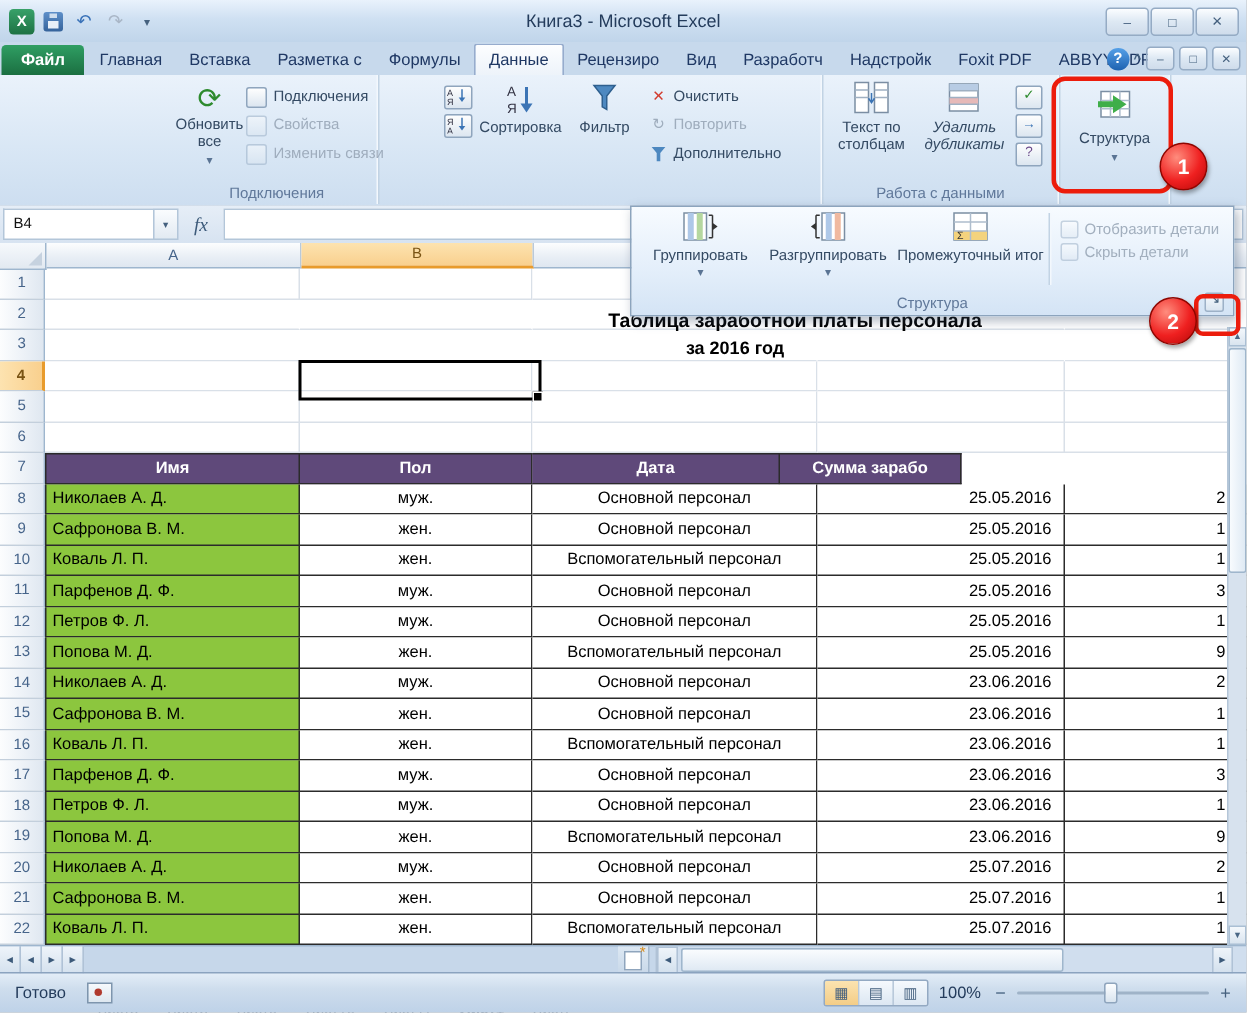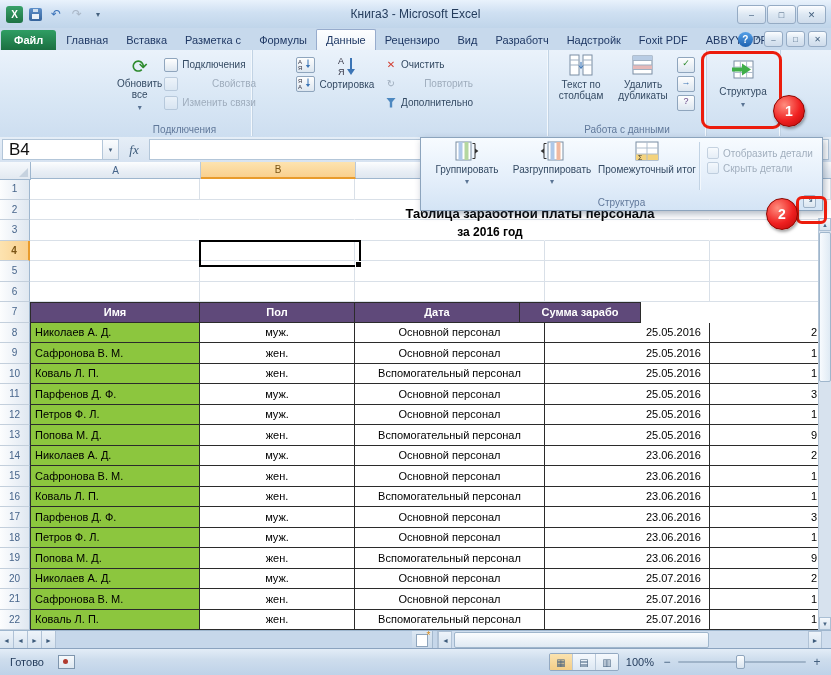--- a/index.html
+++ b/index.html
@@ -41,33 +41,33 @@
   .ribbon{position:absolute;left:0;top:50px;width:831px;height:87px;
     background:linear-gradient(#eaf2fb,#d9e7f5 55%,#cddef0);border-bottom:1px solid #98aec6;}
   .rgroup{position:absolute;top:0;height:86px;border-right:1px solid #c2d3e4;box-shadow:inset -1px 0 0 #f3f8fd;}
   .gcap{position:absolute;bottom:1px;left:0;right:0;text-align:center;font-size:10px;color:#60789a;white-space:nowrap;}
   .bigbtn{display:flex;flex-direction:column;align-items:center;font-size:10px;color:#344a63;
     text-align:center;line-height:11px;padding-top:4px;}
   .bigbtn .darr{margin-top:1px;}
   .darr::after{content:"▾";font-size:8px;color:#5a7494;}
   .smallcol{display:flex;flex-direction:column;gap:4px;padding-top:7px;}
   .smallbtn{display:flex;align-items:center;gap:4px;font-size:10px;color:#344a63;height:15px;white-space:nowrap;}
-  .smallbtn.disabled{color:#9fadbd;justify-content:space-between;}
+  .smallbtn.disabled{color:#9fadbd;}
   .si{width:12px;height:12px;border:1px solid #8fa5bd;border-radius:2px;background:linear-gradient(#fefefe,#dce6f0);display:inline-block;flex:none;}
   .si.dis{opacity:.45;}
   .glyph{display:inline-flex;align-items:center;justify-content:center;}
   .funnel{width:10px;height:10px;background:#4d88c0;clip-path:polygon(0 0,100% 0,62% 45%,62% 100%,38% 100%,38% 45%);display:inline-block;}
   .red{color:#d23b2e;font-weight:bold;}
   .greyg{color:#9fadbd;}
 
   
   .fbar{position:absolute;left:0;top:137px;width:831px;height:25px;
     background:linear-gradient(#e6eef7,#d7e3f1);border-bottom:1px solid #a6bcd2;display:flex;align-items:stretch;}
   .namebox{width:93px;background:#fff;border:1px solid #b3c6d9;border-right:0;margin:2px 0 2px 2px;
-    display:flex;align-items:center;padding-left:6px;font-size:17px;color:#111;}
+    display:flex;align-items:center;padding-left:6px;font-size:10px;color:#111;}
   .nbarrow{width:15px;margin:2px 0;border:1px solid #b3c6d9;background:linear-gradient(#fafcfe,#e2eaf2);
     display:flex;align-items:center;justify-content:center;font-size:7px;color:#44607e;}
   .fx{width:30px;display:flex;align-items:center;justify-content:center;font-style:italic;
     font-family:"Liberation Serif","DejaVu Serif",serif;font-size:13px;color:#3c5a7a;}
   .finput{flex:1;background:#fff;border:1px solid #b3c6d9;margin:2px 2px 2px 0;}
 
   
   .sheet{position:absolute;left:0;top:162px;width:831px;height:468px;overflow:hidden;background:#fff;}
   .colrow{position:absolute;left:0;top:0;height:17px;display:flex;z-index:1;}
   .corner{width:30px;height:17px;flex:none;background:linear-gradient(#f6f9fc,#e2e9f1);
@@ -266,20 +266,28 @@
           <span>
             <svg width="22" height="23">
                 <text x="2" y="10" font-size="9" fill="#334">А</text>
                 <text x="2" y="21" font-size="9" fill="#334">Я</text>
                 <path d="M15 4v12" stroke="#3b74b5" stroke-width="2" fill="none"></path>
                 <path d="M11 15l4 6 4-6z" fill="#3b74b5"></path>
               </svg>
           </span>
           <span>Сортировка</span>
         </div>
+        <div class="bigbtn" style="width:48px;">
+          <span>
+            <svg width="18" height="23">
+                <path d="M2 3h14l-5.5 7v9l-3-1.8V10z" fill="#4d88c0" stroke="#2e5f8e"></path>
+              </svg>
+          </span>
+          <span>Фильтр</span>
+        </div>
         <div class="smallcol" style="padding-left:6px;">
           <div class="smallbtn">
             <span class="glyph red" style="width:12px;">✕</span>
             <span>Очистить</span>
           </div>
           <div class="smallbtn disabled">
             <span class="glyph greyg" style="width:12px;">↻</span>
             <span>Повторить</span>
           </div>
           <div class="smallbtn">
@@ -296,21 +304,21 @@
           <span>
             <svg width="24" height="23">
                 <rect x="1" y="1" width="9" height="20" fill="#fff" stroke="#7b8ea3"></rect>
                 <rect x="14" y="1" width="9" height="20" fill="#fff" stroke="#7b8ea3"></rect>
                 <path d="M1 6h9M1 11h9M14 6h9M14 11h9" stroke="#9fb0c2" fill="none"></path>
                 <path d="M12 8v6M10 11.5l2 3 2-3" stroke="#3b74b5" fill="none"></path>
               </svg>
           </span>
           <span>Текст по столбцам</span>
         </div>
-        <div class="bigbtn" style="width:64px;">
+        <div class="bigbtn" style="width:64px;font-style:italic;">
           <span>
             <svg width="24" height="23">
                 <rect x="2" y="2" width="19" height="18" fill="#fff" stroke="#7b8ea3"></rect>
                 <rect x="2" y="2" width="19" height="4.5" fill="#b8cce4"></rect>
                 <rect x="2" y="11" width="19" height="4.5" fill="#e6b9b8"></rect>
                 <path d="M2 6.5h19M2 11h19M2 15.5h19" stroke="#9fb0c2" fill="none"></path>
               </svg>
           </span>
           <span>Удалить дубликаты</span>
         </div>

